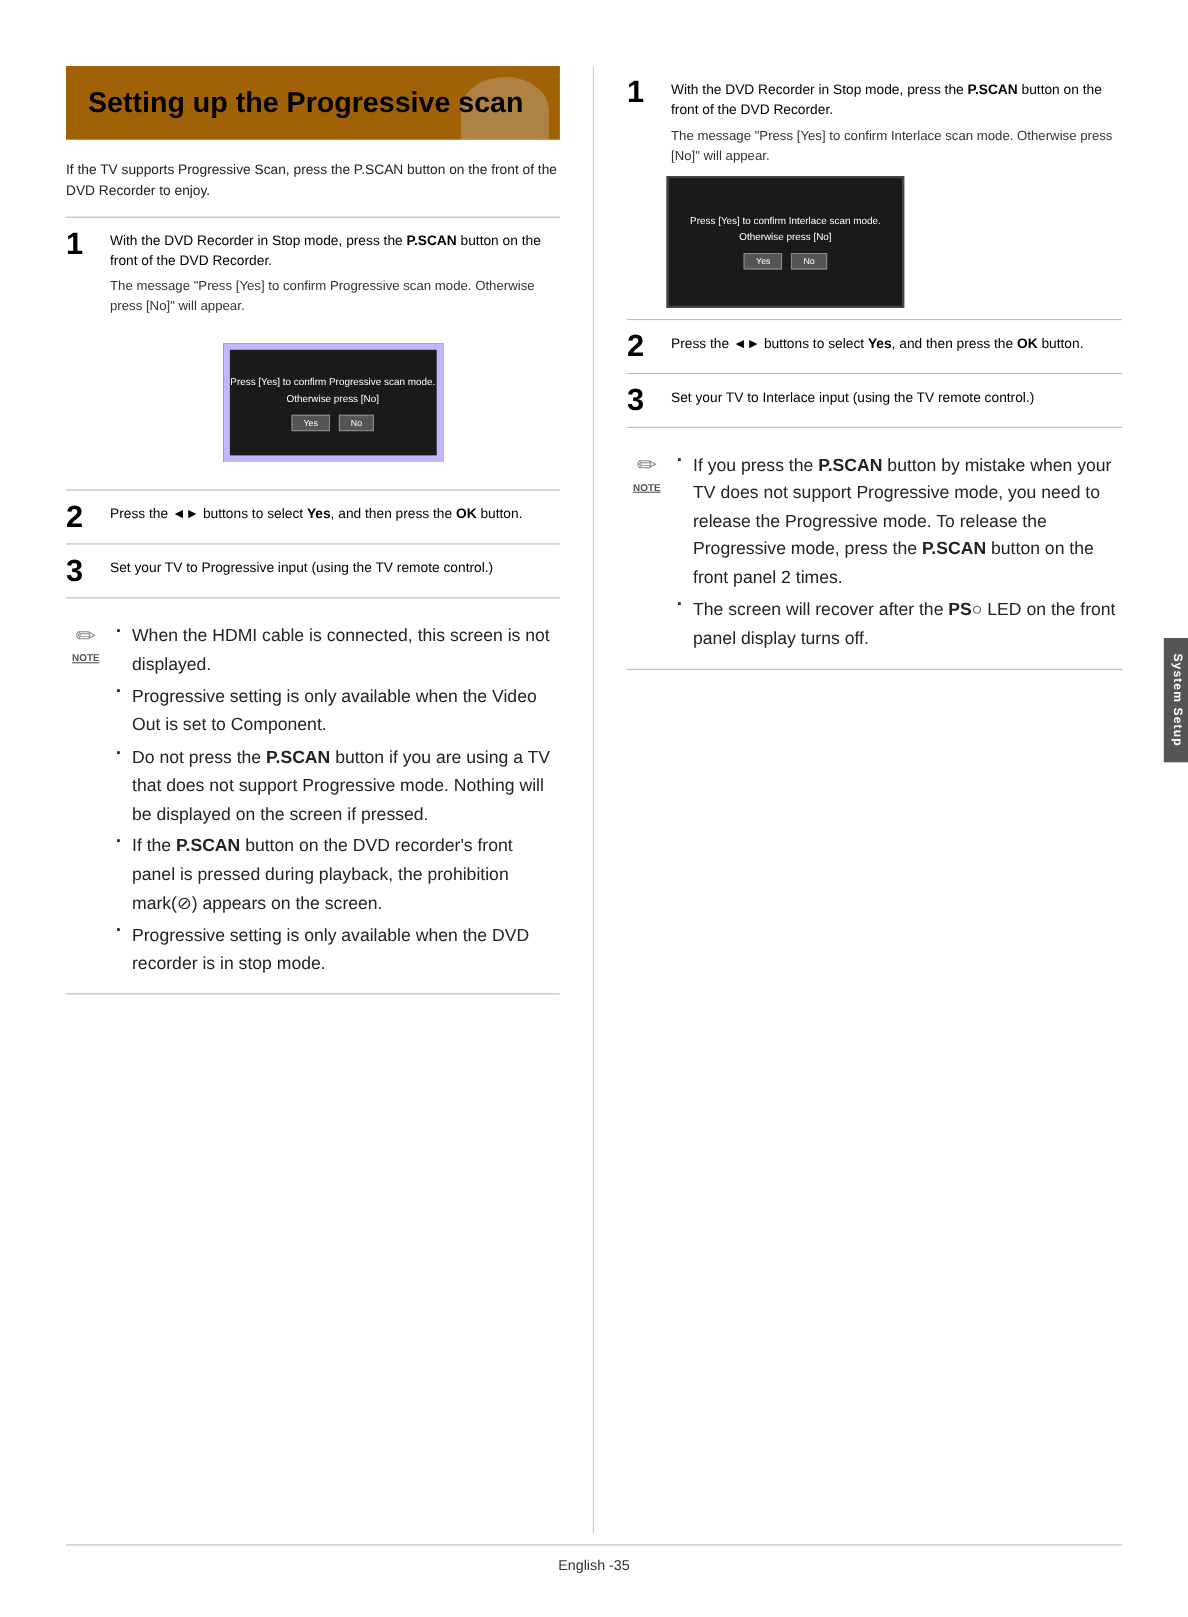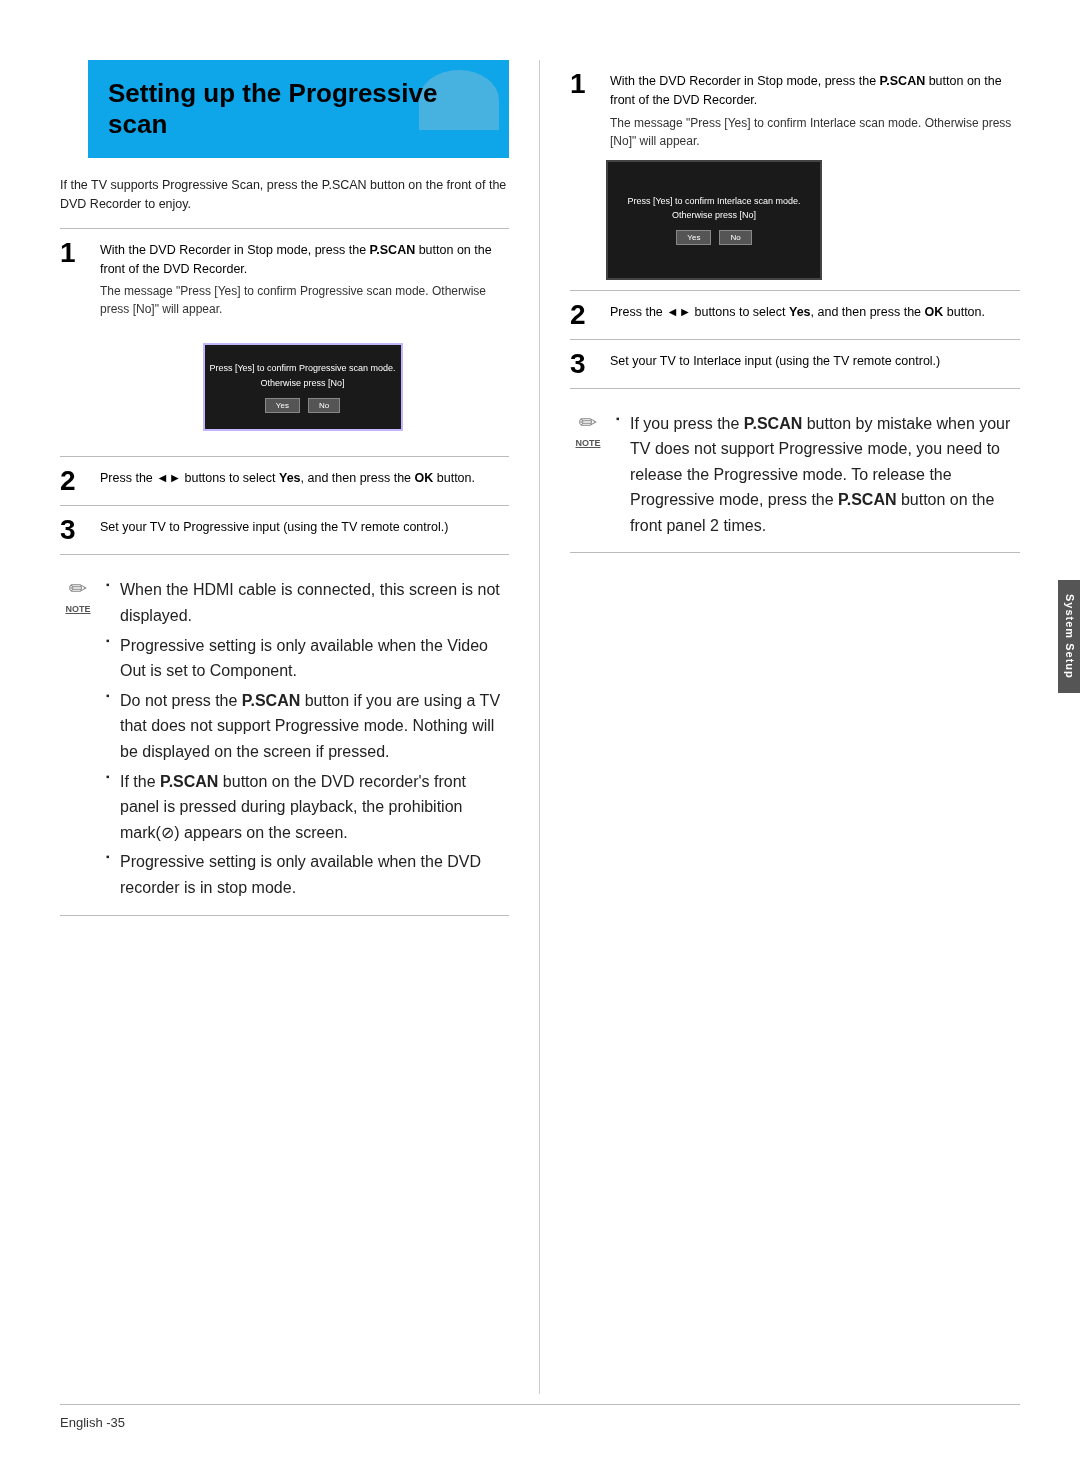--- a/index.html
+++ b/index.html
@@ -34,26 +34,25 @@
       padding-right: 30px;
       border-right: 1px solid #ccc;
     }
 
     .right-col {
       width: 480px;
       padding-left: 30px;
     }
 
     .section-header {
-      background: #0ea5e9;
+      background: #a16207;
       padding: 18px 20px 18px 20px;
       margin-bottom: 18px;
       position: relative;
       overflow: hidden;
-      margin-left: 28px;
     }
 
     .section-header::after {
       content: '';
       position: absolute;
       right: 10px;
       top: 10px;
       width: 80px;
       height: 60px;
       background: #ccc;
@@ -110,28 +109,28 @@
 
     .step-sub {
       font-size: 12px;
       color: #333;
       margin-top: 4px;
       line-height: 1.5;
     }
 
     .screen-image {
       width: 200px;
-      height: 88px;
+      height: 108px;
       background: #1a1a1a;
       margin: 25px auto;
       display: flex;
       flex-direction: column;
       align-items: center;
       justify-content: center;
-      border: 2px solid #c4b5fd;
+      border: 6px solid #c4b5fd;
     }
 
     .screen-image-right {
       width: 216px;
       height: 120px;
       background: #1a1a1a;
       margin: 10px 0;
       display: flex;
       flex-direction: column;
       align-items: center;
@@ -227,21 +226,21 @@
       font-size: 11px;
       font-weight: bold;
       writing-mode: vertical-rl;
       text-orientation: mixed;
       padding: 14px 4px;
       letter-spacing: 1px;
     }
 
     .footer {
       display: flex;
-      justify-content: flex-start;
+      justify-content: center;
       align-items: flex-end;
       padding-top: 10px;
       border-top: 1px solid #bbb;
       margin-top: 10px;
     }
 
     .page-number {
       font-size: 13px;
       color: #333;
     }
@@ -369,20 +368,21 @@
       <hr class="step-divider">
 
       <div class="note-section">
         <div class="note-icon">
           <div class="note-pencil">✏</div>
           <div class="note-label">NOTE</div>
         </div>
         <div class="note-content">
           <ul>
             <li>If you press the <strong>P.SCAN</strong> button by mistake when your TV does not support Progressive mode, you need to release the Progressive mode. To release the Progressive mode, press the <strong>P.SCAN</strong> button on the front panel 2 times.</li>
+            <li>The screen will recover after the <strong>PS</strong>○ LED on the front panel display turns off.</li>
           </ul>
         </div>
       </div>
 
       <hr class="step-divider">
     </div>
   </div>
 
   <div class="footer">
     <span class="page-number">

